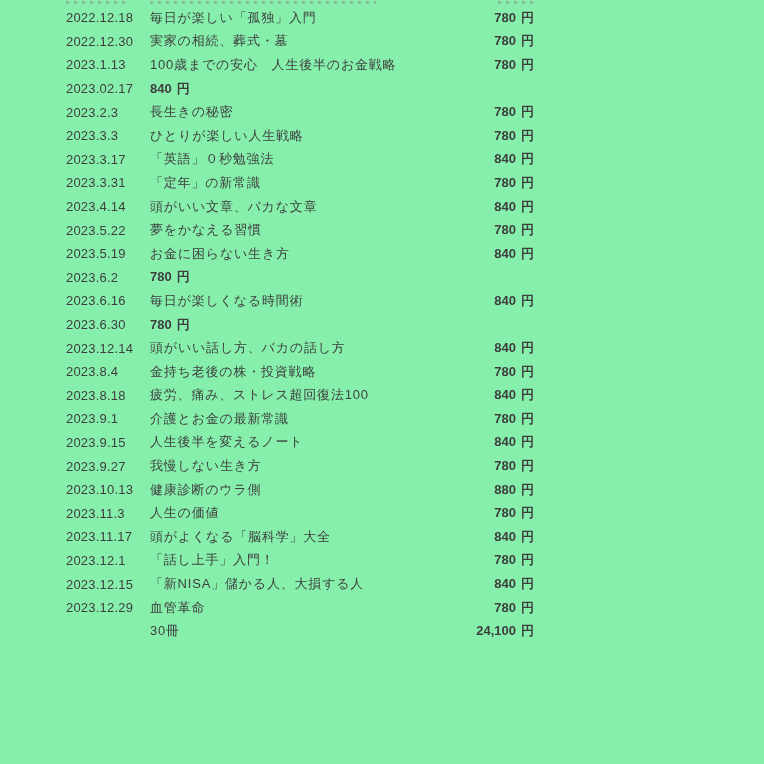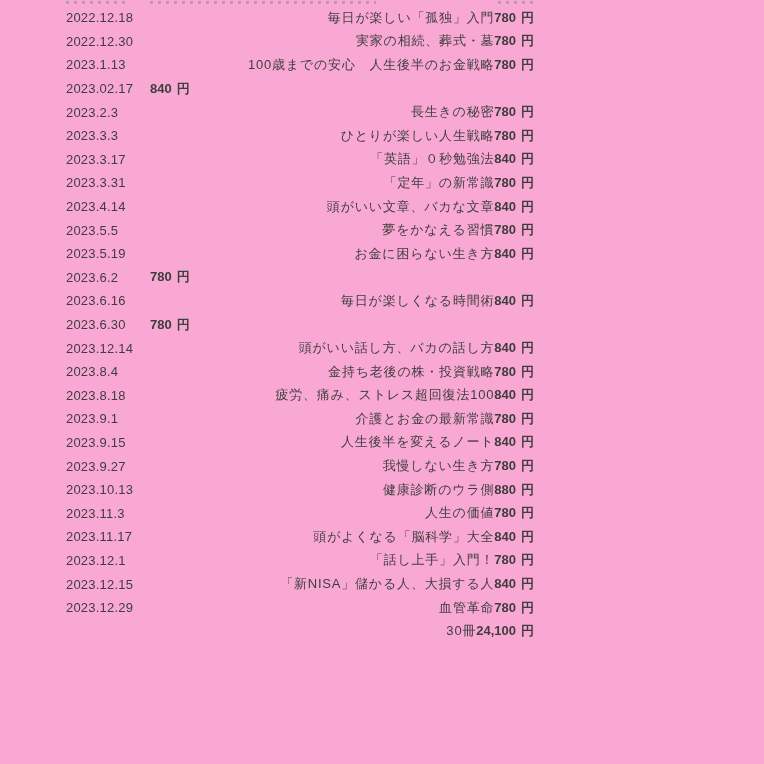--- a/index.html
+++ b/index.html
@@ -4,21 +4,21 @@
 <style>
   html, body {
     margin: 0;
     padding: 0;
     background: #fdfdfd;
   }
   .page {
     position: relative;
     width: 764px;
     height: 764px;
-    background: #f9a8d4;
+    background: #86efac;
     overflow: hidden;
     font-family: "Liberation Sans", "DejaVu Sans", sans-serif;
   }
   
   .clipped-row {
     position: absolute;
     top: 0; left: 0;
     width: 100%; height: 6px;
   }
   .frag {
@@ -48,21 +48,20 @@
   }
   .c-date {
     flex: none;
     width: 84px;
     letter-spacing: 0.2px;
   }
   .c-title {
     flex: 1;
     letter-spacing: 0.8px;
     overflow: hidden;
-    text-align: right;
   }
   .c-price {
     flex: none;
     text-align: right;
     font-weight: bold;
   }
   .c-price .cur { margin-left: 5px; }
 </style>
 </head>
 <body>
@@ -121,21 +120,21 @@
     <span class="c-price"><span class="num">780</span><span class="cur">円</span></span>
   </div>
 
   <div class="row">
     <span class="c-date">2023.4.14</span>
     <span class="c-title">頭がいい文章、バカな文章</span>
     <span class="c-price"><span class="num">840</span><span class="cur">円</span></span>
   </div>
 
   <div class="row">
-    <span class="c-date">2023.5.5</span>
+    <span class="c-date">2023.5.22</span>
     <span class="c-title">夢をかなえる習慣</span>
     <span class="c-price"><span class="num">780</span><span class="cur">円</span></span>
   </div>
 
   <div class="row">
     <span class="c-date">2023.5.19</span>
     <span class="c-title">お金に困らない生き方</span>
     <span class="c-price"><span class="num">840</span><span class="cur">円</span></span>
   </div>
 

